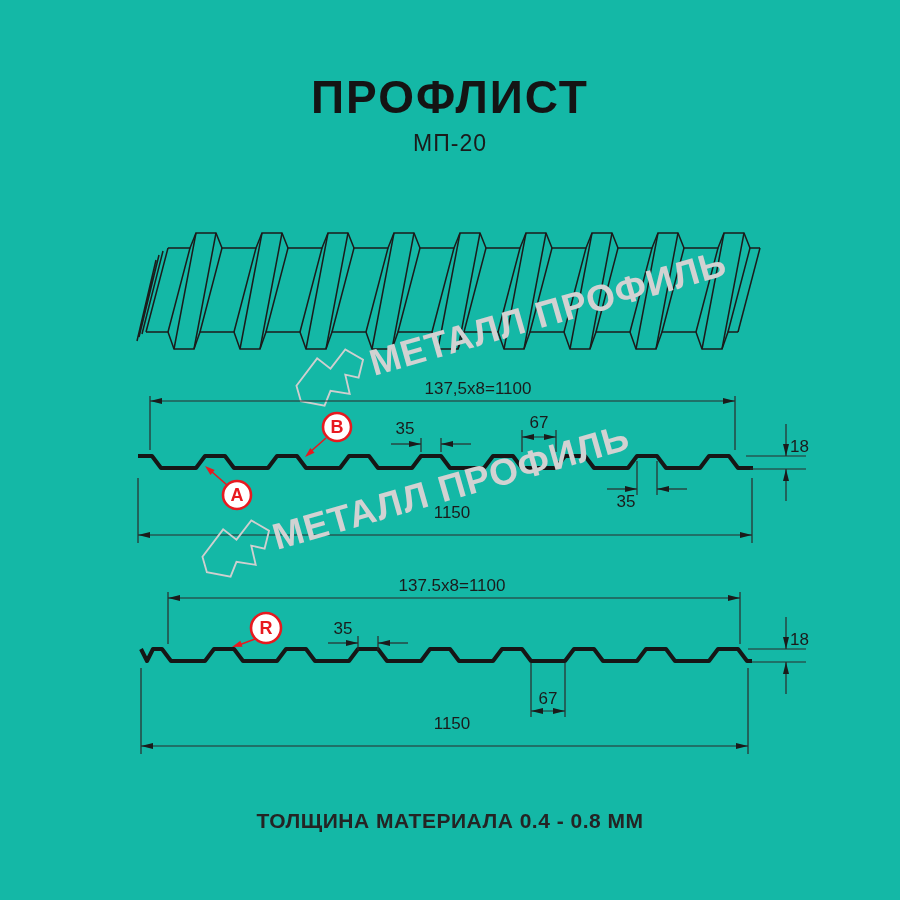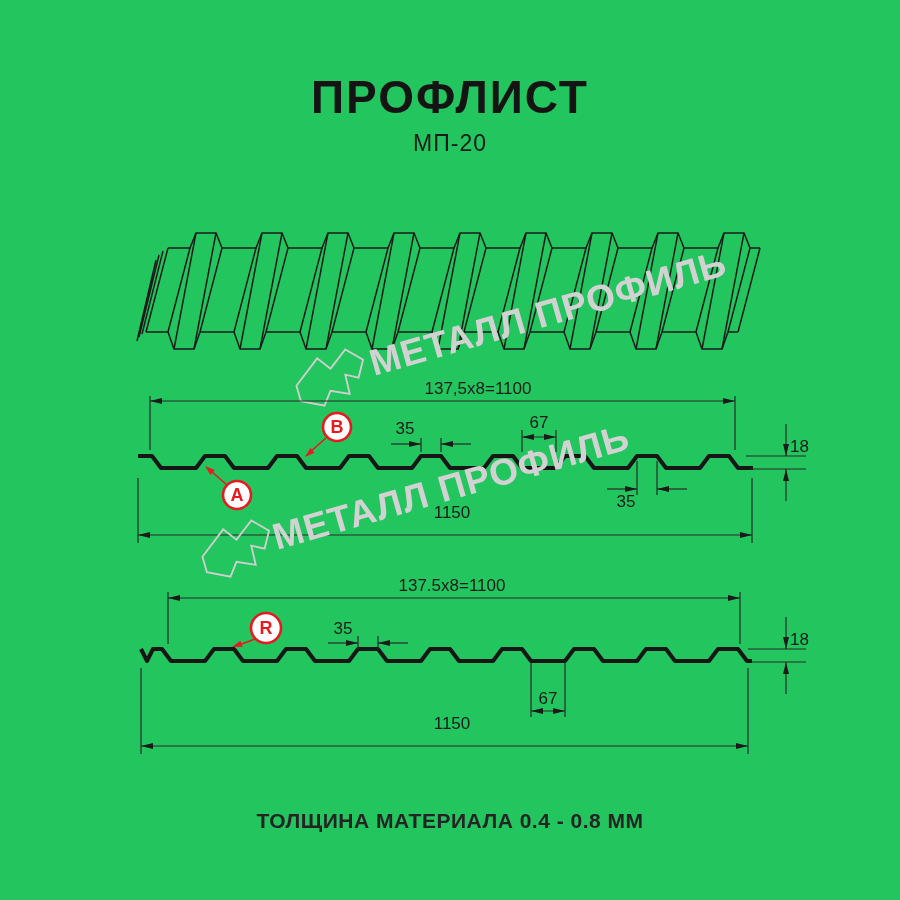--- a/index.html
+++ b/index.html
@@ -1,16 +1,16 @@
 <!DOCTYPE html>
 <html><head>
 <meta charset="utf-8">
 <style>
   html,body{margin:0;padding:0;background:#ffffff;}
-  .canvas{position:relative;width:900px;height:900px;background:#22c55e;overflow:hidden;
+  .canvas{position:relative;width:900px;height:900px;background:#14b8a6;overflow:hidden;
           font-family:"Liberation Sans",sans-serif;}
   svg{display:block;}
   .ttl{font:bold 46px "Liberation Sans",sans-serif;letter-spacing:2px;fill:#141414;}
   .sub{font:500 23px "Liberation Sans",sans-serif;letter-spacing:1px;fill:#1b1b1b;}
   .foot{font:bold 21px "Liberation Sans",sans-serif;letter-spacing:.5px;fill:#242424;}
   .thick{stroke:#161616;stroke-width:4;fill:none;stroke-linejoin:round;stroke-linecap:butt;}
   .mid{stroke:#1b1b1b;stroke-width:1.5;fill:none;stroke-linejoin:miter;}
   .thin{stroke:#2b2b2b;stroke-width:1.2;fill:none;}
   .dimt{font:17px "Liberation Sans",sans-serif;fill:#1b1b1b;}
   .wm-text{font:bold 37px "Liberation Sans",sans-serif;letter-spacing:1px;fill:#d2d2d2;}

